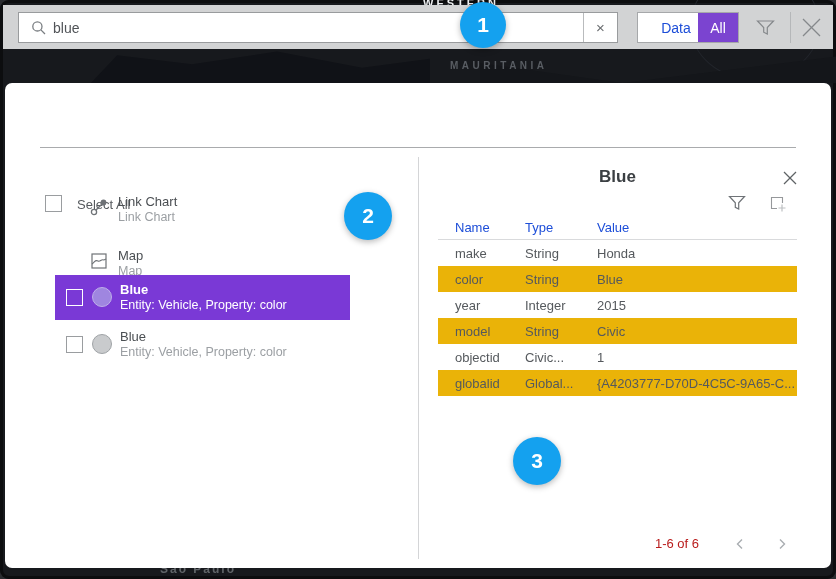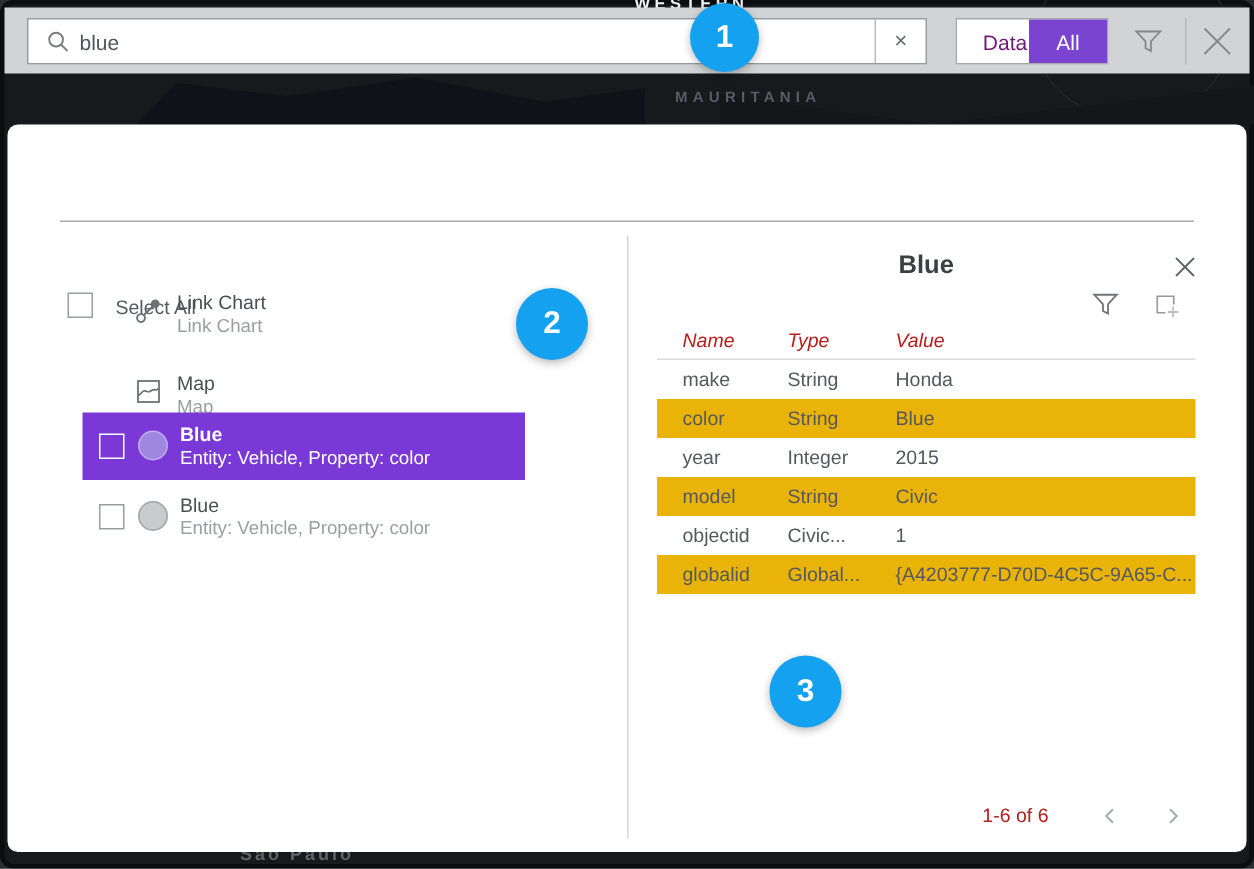--- a/index.html
+++ b/index.html
@@ -35,22 +35,22 @@
   .search-input{ position:absolute; left:34px; top:1px; bottom:1px; right:40px;
     border:none; outline:none; font-family:"Liberation Sans",sans-serif;
     font-size:14px; color:#515458; }
   .search-sep{ position:absolute; right:33px; top:0; bottom:0; width:1px; background:#b9bbbd; }
   .clear-btn{ position:absolute; right:0; top:0; bottom:0; width:33px;
     display:flex; align-items:center; justify-content:center; cursor:pointer;
     color:#6a6d70; font-size:15px; }
   .scope-group{ position:absolute; left:634px; top:7px; width:102px; height:31px;
     background:#fff; border:1px solid #a6a8aa; display:flex; }
   .scope-data{ flex:1; display:flex; align-items:center; justify-content:center;
-    font-size:14px; color:#701a75; cursor:pointer;padding-left:16px; }
-  .scope-all{ width:52px; display:flex; align-items:center; justify-content:center;
+    font-size:14px; color:#1d4ed8; cursor:pointer;padding-left:16px; }
+  .scope-all{ width:40px; display:flex; align-items:center; justify-content:center;
     font-size:14px; color:#fff; background:#7b44d0; cursor:pointer; }
   .strip-filter{ position:absolute; left:752px; top:12px; width:21px; height:21px; cursor:pointer; }
   .strip-divider{ position:absolute; left:787px; top:7px; width:1px; height:31px; background:#b5b7b9; }
   .strip-close{ position:absolute; left:796px; top:10px; width:25px; height:25px; cursor:pointer; }
 
   
   .panel{ position:absolute; left:5px; top:83px; width:826px; height:485px;
     background:#fff; border-radius:7px; z-index:5; }
 
   .select-all-box{ position:absolute; left:40px; top:112px; width:17px; height:17px;
@@ -81,21 +81,21 @@
   .detail-title{ position:absolute; left:433px; top:84px; width:359px;
     text-align:center; font-size:17px; font-weight:600; color:#3b3f43; }
   .detail-close{ position:absolute; right:32px; top:86px; width:18px; height:18px; cursor:pointer; }
   .dtable{ position:absolute; left:433px; top:132px; width:359px; }
   .dt-head{ position:relative; height:25px; border-bottom:1px solid #d9dadc; }
   .dt-row{ position:relative; height:26px; }
   .dt-row.odd{ background:#eab308; }
   .dt-c{ position:absolute; top:50%; transform:translateY(-50%);
     font-size:13px; color:#55595d; white-space:nowrap; }
   .dt-c.c1{ left:17px; } .dt-c.c2{ left:87px; } .dt-c.c3{ left:159px; }
-  .dt-head .dt-c{ color:#b91c1c;font-style:italic; }
+  .dt-head .dt-c{ color:#1d4ed8; }
 
   .pagination{ position:absolute; top:453px; right:42px; display:flex;
     align-items:center; }
   .pg-label{ font-size:13px; color:#b91c1c; margin-right:34px; }
   .pg-btn{ width:14px; height:14px; cursor:pointer; }
   .pg-btn + .pg-btn{ margin-left:28px; }
 
   
   .callout{ position:absolute; z-index:10; border-radius:50%;
     background:#14a1ef; color:#fff; font-weight:bold; font-size:21px;

